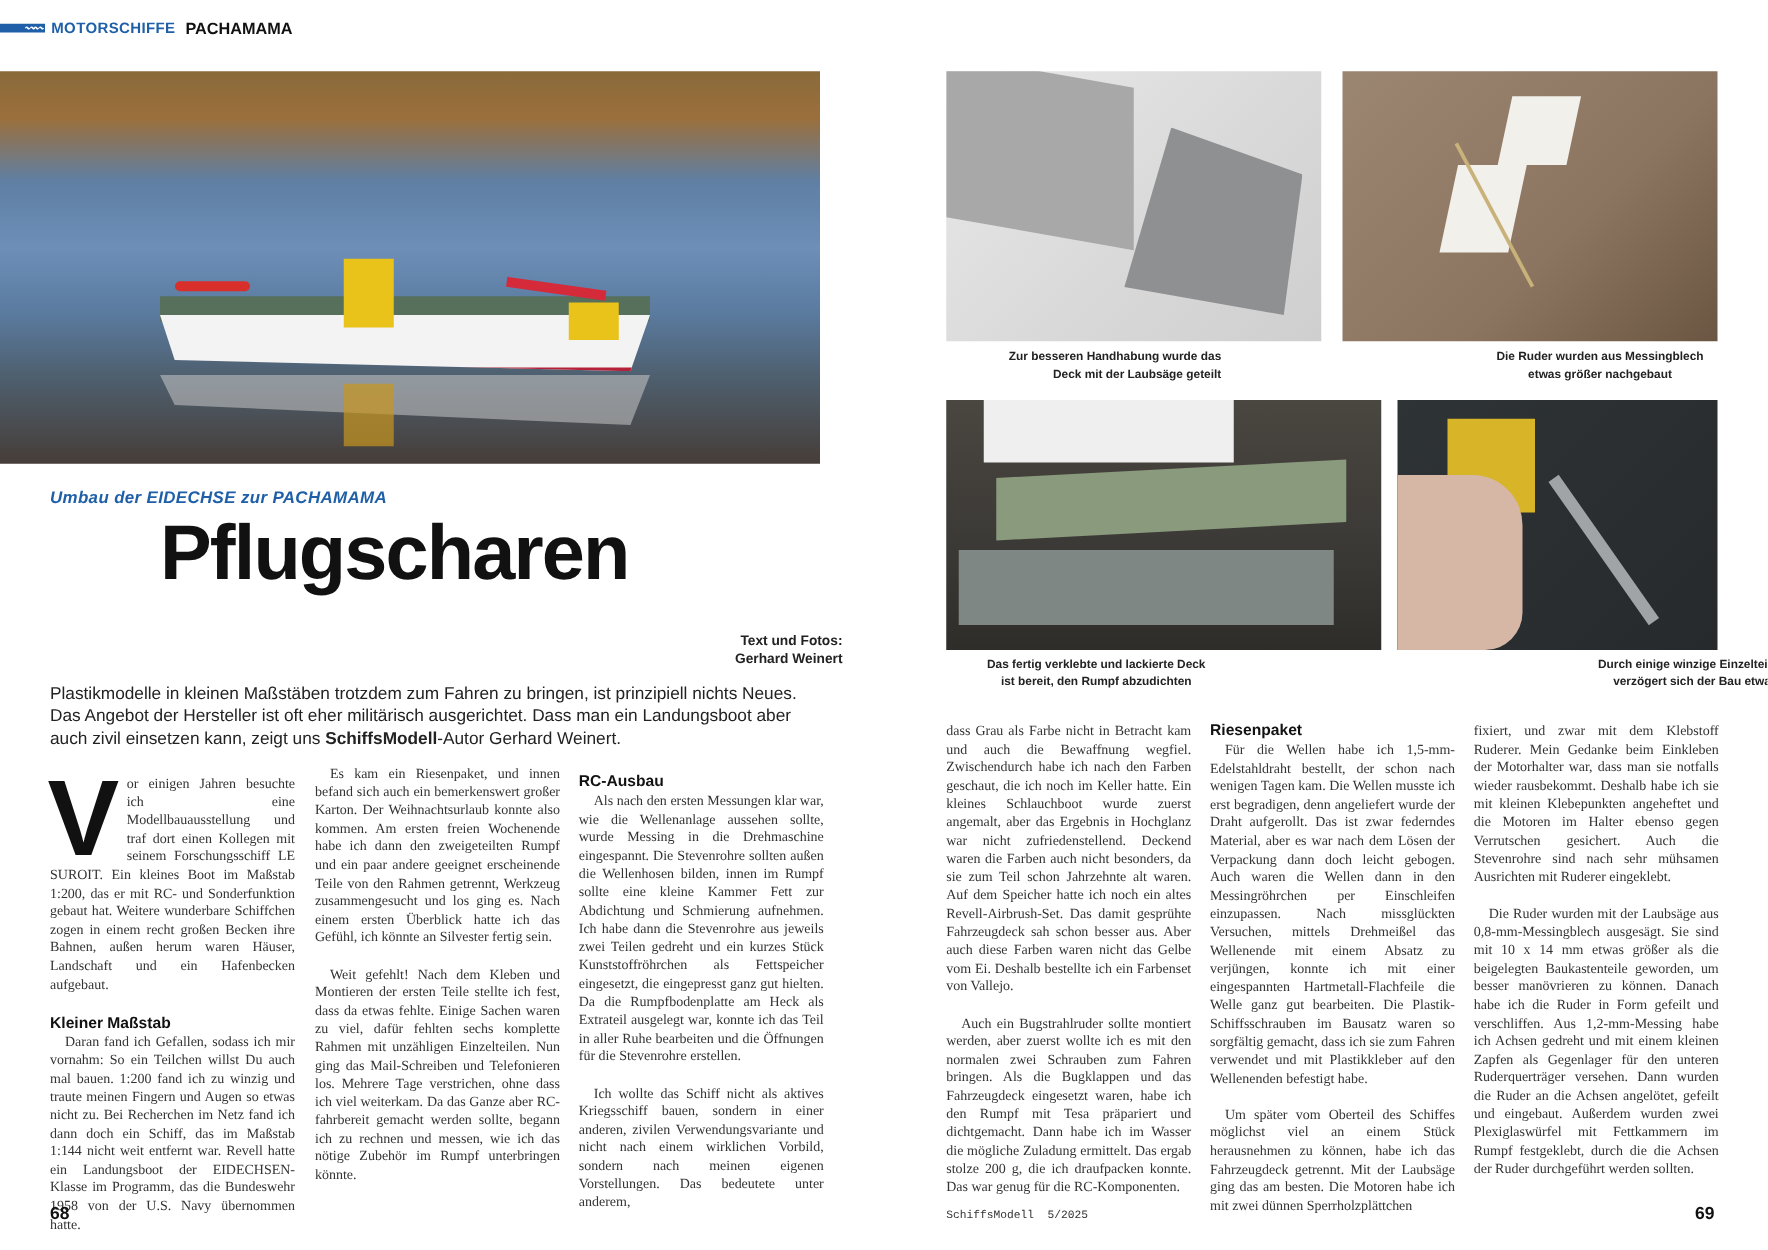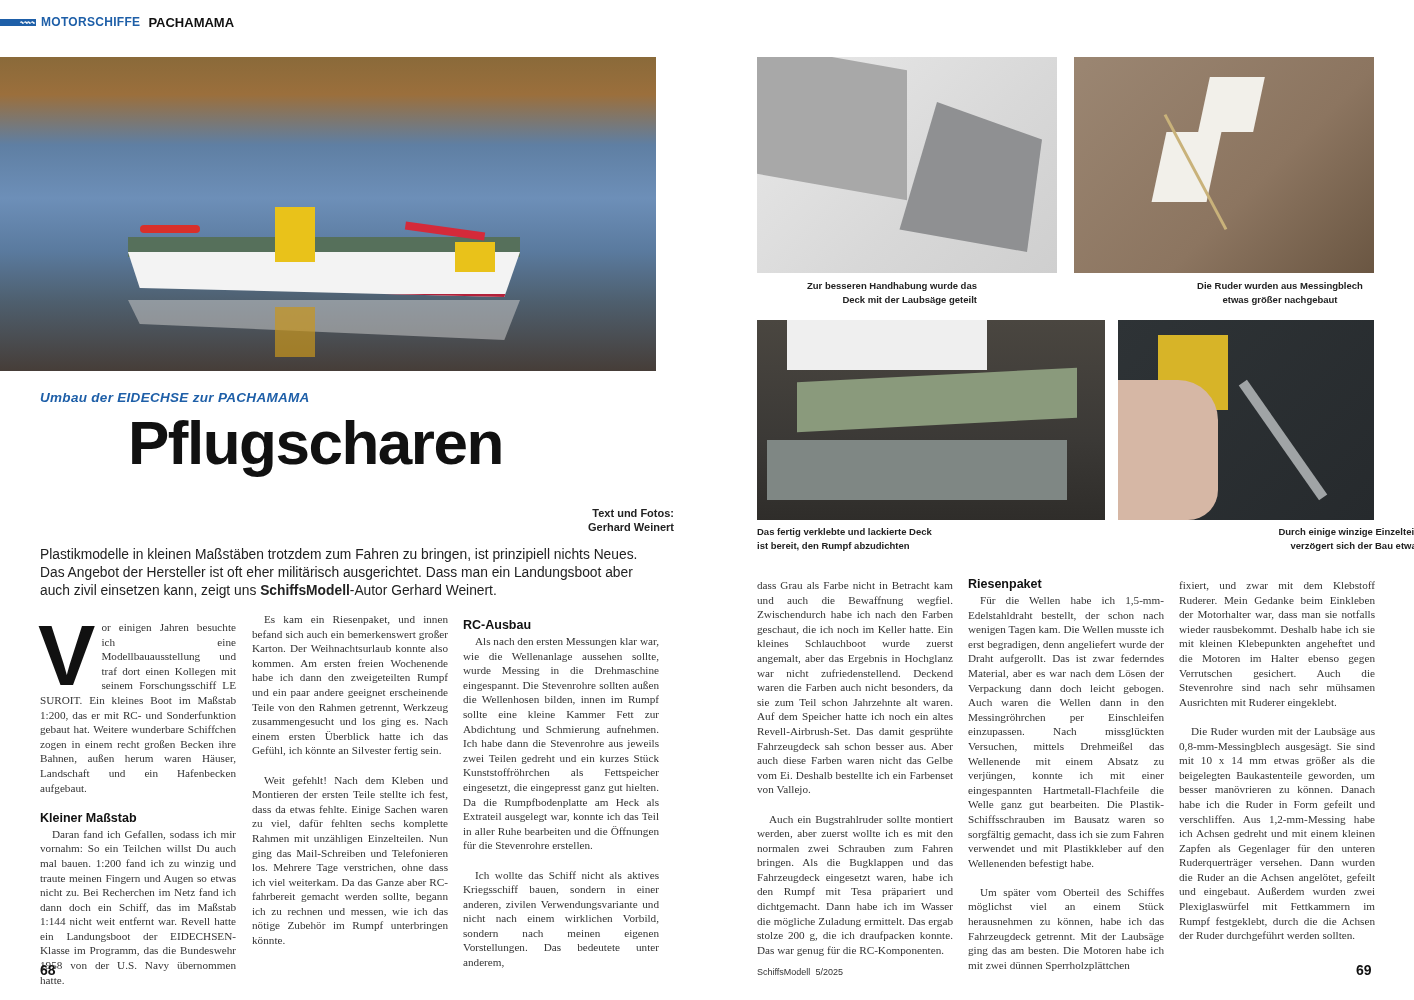--- a/index.html
+++ b/index.html
@@ -34,21 +34,21 @@
   .lead { position: absolute; left: 40px; top: 546px; width: 620px; font-family: "Liberation Sans", sans-serif; font-size: 13.8px; line-height: 18px; color: #222; }
   .lead b { font-weight: bold; }
 
   .col { position: absolute; font-size: 11.2px; line-height: 14.6px; text-align: justify; color: #333; hyphens: manual; }
   .col p { text-indent: 12px; margin-bottom: 14.6px; }
   .col p.noind { text-indent: 0; }
   .col h3 { font-family: "Liberation Sans", sans-serif; font-weight: bold; font-size: 12.5px; line-height: 16px; color: #111; margin-bottom: 1px; }
   .dropcap { float: left; font-family: "Liberation Sans", sans-serif; font-weight: bold; font-size: 86px; line-height: 66px; margin: 2px 6px 0 -2px; color: #111; }
 
   .pagenum { position: absolute; font-family: "Liberation Sans", sans-serif; font-weight: bold; font-size: 14px; color: #111; }
-  .footer-mag { position: absolute; left: 757px; top: 967px; font-family: Liberation Sans, sans-serif; font-size: 9px; color: #333; }
+  .footer-mag { position: absolute; left: 757px; top: 967px; font-family: Liberation Mono, monospace; font-size: 9px; color: #333; }
 
   .caption { position: absolute; font-family: "Liberation Sans", sans-serif; font-weight: bold; font-size: 9.5px; line-height: 14px; color: #222; }
   .caption.right { text-align: right; }
 
   .p1 { left: 757px; top: 57px; width: 300px; height: 216px; background: linear-gradient(135deg, #e9e9e9 0%, #d8d8d8 60%, #cfcfcf 100%); }
   .p1 .a { position: absolute; left: 0; top: 0; width: 150px; height: 130px; background: #a8a8a8; transform: skewY(10deg); }
   .p1 .b { position: absolute; left: 135px; top: 45px; width: 150px; height: 150px; background: #8f9092; clip-path: polygon(30% 0, 100% 25%, 90% 100%, 5% 85%); }
   .p2 { left: 1074px; top: 57px; width: 300px; height: 216px; background: linear-gradient(135deg, #9b8672 0%, #8c7560 60%, #6a5642 100%); }
   .p2 .r1 { position: absolute; left: 130px; top: 20px; width: 55px; height: 55px; background: #f2f0ea; transform: skew(-12deg); }
   .p2 .r2 { position: absolute; left: 85px; top: 75px; width: 55px; height: 70px; background: #f2f0ea; transform: skew(-12deg); }
@@ -129,21 +129,21 @@
 <div class="caption right" style="left:1168px; top:279px; width:224px;text-align:center;">
   <div>Die Ruder wurden aus Messingblech</div>
     <div>etwas größer nachgebaut</div>
 </div>
 
 <div class="photo p3">
     <div class="paper"></div>
     <div class="deck"></div>
     <div class="hull"></div>
   </div>
-<div class="caption" style="left:757px; top:525px; width:240px;">
+<div class="caption" style="left:757px; top:525px; width:240px;text-align:center;">
   <div>Das fertig verklebte und lackierte Deck</div>
     <div>ist bereit, den Rumpf abzudichten</div>
 </div>
 
 <div class="photo p4">
     <div class="cab"></div>
     <div class="knife"></div>
     <div class="thumb"></div>
   </div>
 <div class="caption right" style="left:1198px; top:525px; width:224px;">

